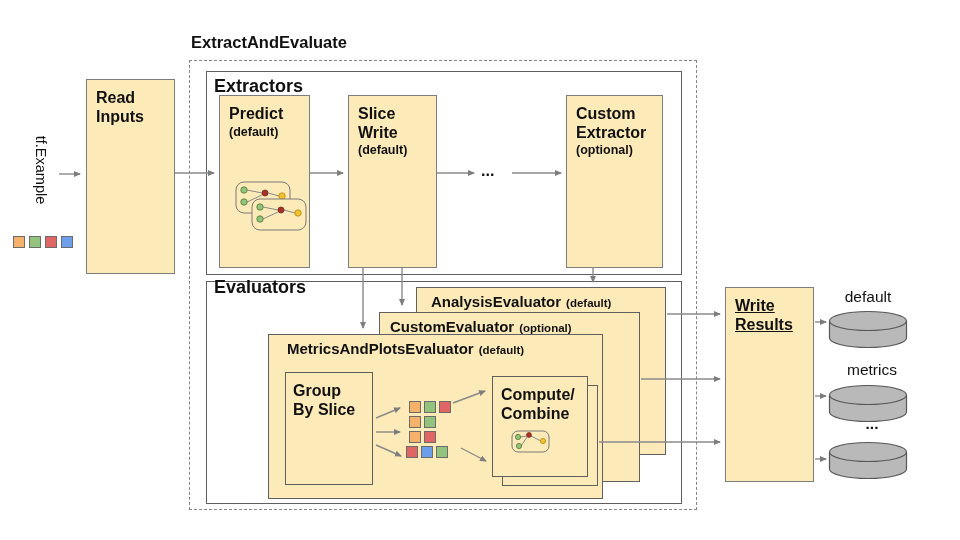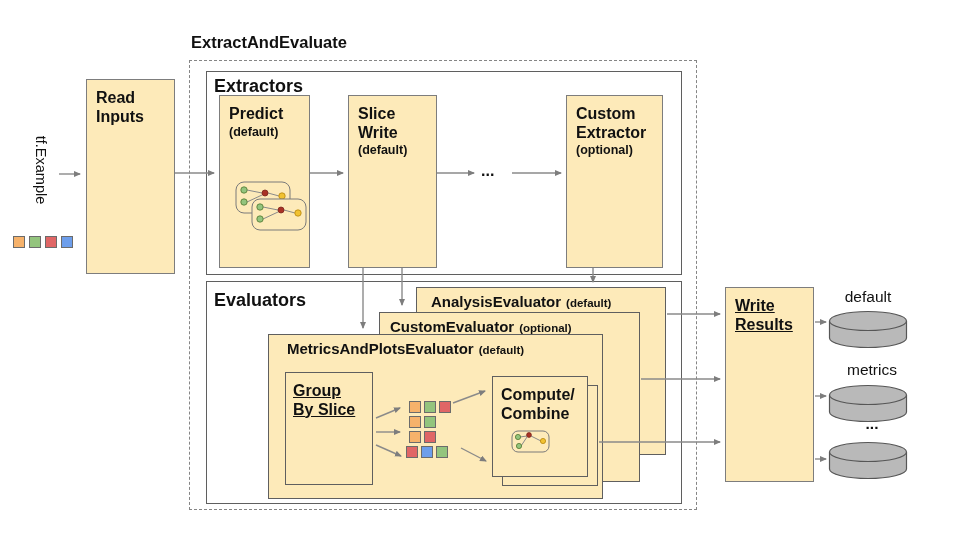--- a/index.html
+++ b/index.html
@@ -7,21 +7,21 @@
     --box-border:#7d7d7d;
     --container-border:#5f5f5f;
     --arrow:#8a8a8a;
     --cylinder-fill:#b9b9b9;
     --cylinder-stroke:#565656;
   }
   html,body{margin:0;padding:0;}
   body{font-family:"Liberation Sans",sans-serif;background:#fff;color:#111;}
   #canvas{position:relative;width:960px;height:540px;background:#fff;overflow:hidden;}
 
-  .abs{position:absolute;box-sizing:border-box;text-decoration:underline;}
+  .abs{position:absolute;box-sizing:border-box;}
   .box{position:absolute;box-sizing:border-box;background:var(--box-fill);border:1px solid var(--box-border);}
   .container{position:absolute;box-sizing:border-box;background:#fff;border:1px solid var(--container-border);}
   .cascade{position:absolute;box-sizing:border-box;background:var(--box-fill);border:1px solid var(--container-border);}
 
   .box-title{font-weight:bold;font-size:16px;line-height:1.16;white-space:pre-line;padding:9px 6px 0 9px;}
   .box-sub{font-weight:bold;font-size:12.5px;line-height:1.1;padding:2px 6px 0 9px;}
   .section-label{position:absolute;font-weight:bold;font-size:18px;}
   .diagram-title{position:absolute;font-weight:bold;font-size:16.5px;}
 
   .cascade-title{white-space:nowrap;padding-top:5px;}
@@ -89,21 +89,21 @@
 
   <div class="ellipsis-label" style="left:481px;top:162px;">...</div>
 
   <div class="box" style="left:566px;top:95px;width:97px;height:173px;">
     <div class="box-title">Custom
 Extractor</div>
     <div class="box-sub">(optional)</div>
   </div>
 
   <div class="container" style="left:206px;top:281px;width:476px;height:223px;"></div>
-  <div class="section-label" style="left:214px;top:290px;text-align:right;">Evaluators</div>
+  <div class="section-label" style="left:214px;top:277px;text-align:right;">Evaluators</div>
 
   <div class="cascade" style="left:416px;top:287px;width:250px;height:168px;">
     <div class="cascade-title" style="padding-left:14px;border-radius:10px;">
       <span class="t">AnalysisEvaluator</span><span class="s">(default)</span>
     </div>
   </div>
 
   <div class="cascade" style="left:379px;top:312px;width:261px;height:170px;">
     <div class="cascade-title" style="padding-left:10px;">
       <span class="t">CustomEvaluator</span><span class="s">(optional)</span>

